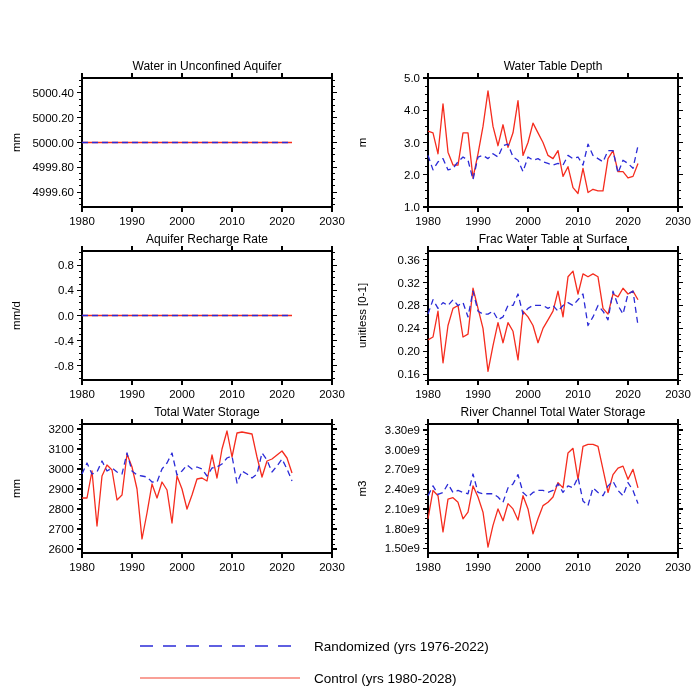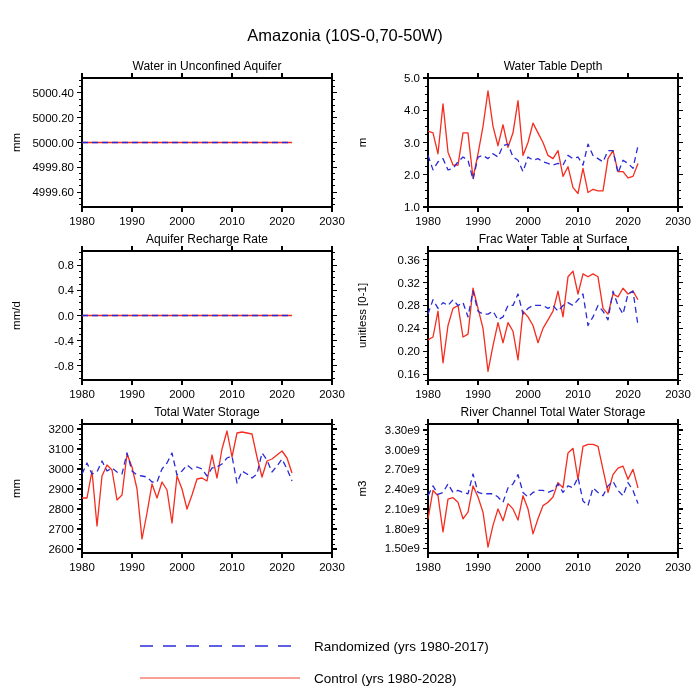--- a/index.html
+++ b/index.html
@@ -11,21 +11,20 @@
   #legend{position:absolute;left:140px;top:630px;width:460px;}
   .legend-row{display:flex;align-items:center;height:32px;}
   .legend-sample{width:160px;height:4px;margin-right:14px;flex:0 0 auto;}
   .legend-label{font-size:13.5px;color:#000;}
   svg text{font-family:"Liberation Sans", sans-serif;}
 </style>
 </head>
 <body>
 
 <div id="figure">
-  <div id="main-title">Amazonia (10S-0,70-50W)</div>
 
   <div class="panel" id="panels">
       <svg width="354" height="192" style="position: absolute; left: 0px; top: 56px; overflow: visible;">
         <rect x="82" y="22" width="250" height="129" fill="none" stroke="#000" stroke-width="1.2" shape-rendering="crispEdges"></rect>
         <line x1="82" y1="151" x2="82" y2="156" stroke="#000" stroke-width="1.2" shape-rendering="crispEdges"></line>
         <line x1="82" y1="22" x2="82" y2="17" stroke="#000" stroke-width="1.2" shape-rendering="crispEdges"></line>
         <text x="82" y="169" text-anchor="middle" font-size="11.5">1980</text>
         <line x1="132" y1="151" x2="132" y2="156" stroke="#000" stroke-width="1.2" shape-rendering="crispEdges"></line>
         <line x1="132" y1="22" x2="132" y2="17" stroke="#000" stroke-width="1.2" shape-rendering="crispEdges"></line>
         <text x="132" y="169" text-anchor="middle" font-size="11.5">1990</text>
@@ -474,21 +473,21 @@
         <text x="207" y="14" text-anchor="middle" font-size="12">River Channel Total Water Storage</text>
         <text x="20" y="86.5" text-anchor="middle" font-size="11.5" transform="rotate(-90 20 86.5)">m3</text>
       </svg>
     </div>
 
   <div id="legend">
     <div class="legend-row">
       <svg class="legend-sample" width="160" height="4">
         <line x1="0" y1="2" x2="160" y2="2" stroke="#2b2bd7" stroke-width="1.6" stroke-dasharray="13,10"></line>
       </svg>
-      <span class="legend-label">Randomized (yrs 1980-2017)</span>
+      <span class="legend-label">Randomized (yrs 1976-2022)</span>
     </div>
     <div class="legend-row">
       <svg class="legend-sample" width="160" height="4">
         <line x1="0" y1="2" x2="160" y2="2" stroke="#f78074" stroke-width="1.4"></line>
       </svg>
       <span class="legend-label">Control (yrs 1980-2028)</span>
     </div>
   </div>
 </div>
 

